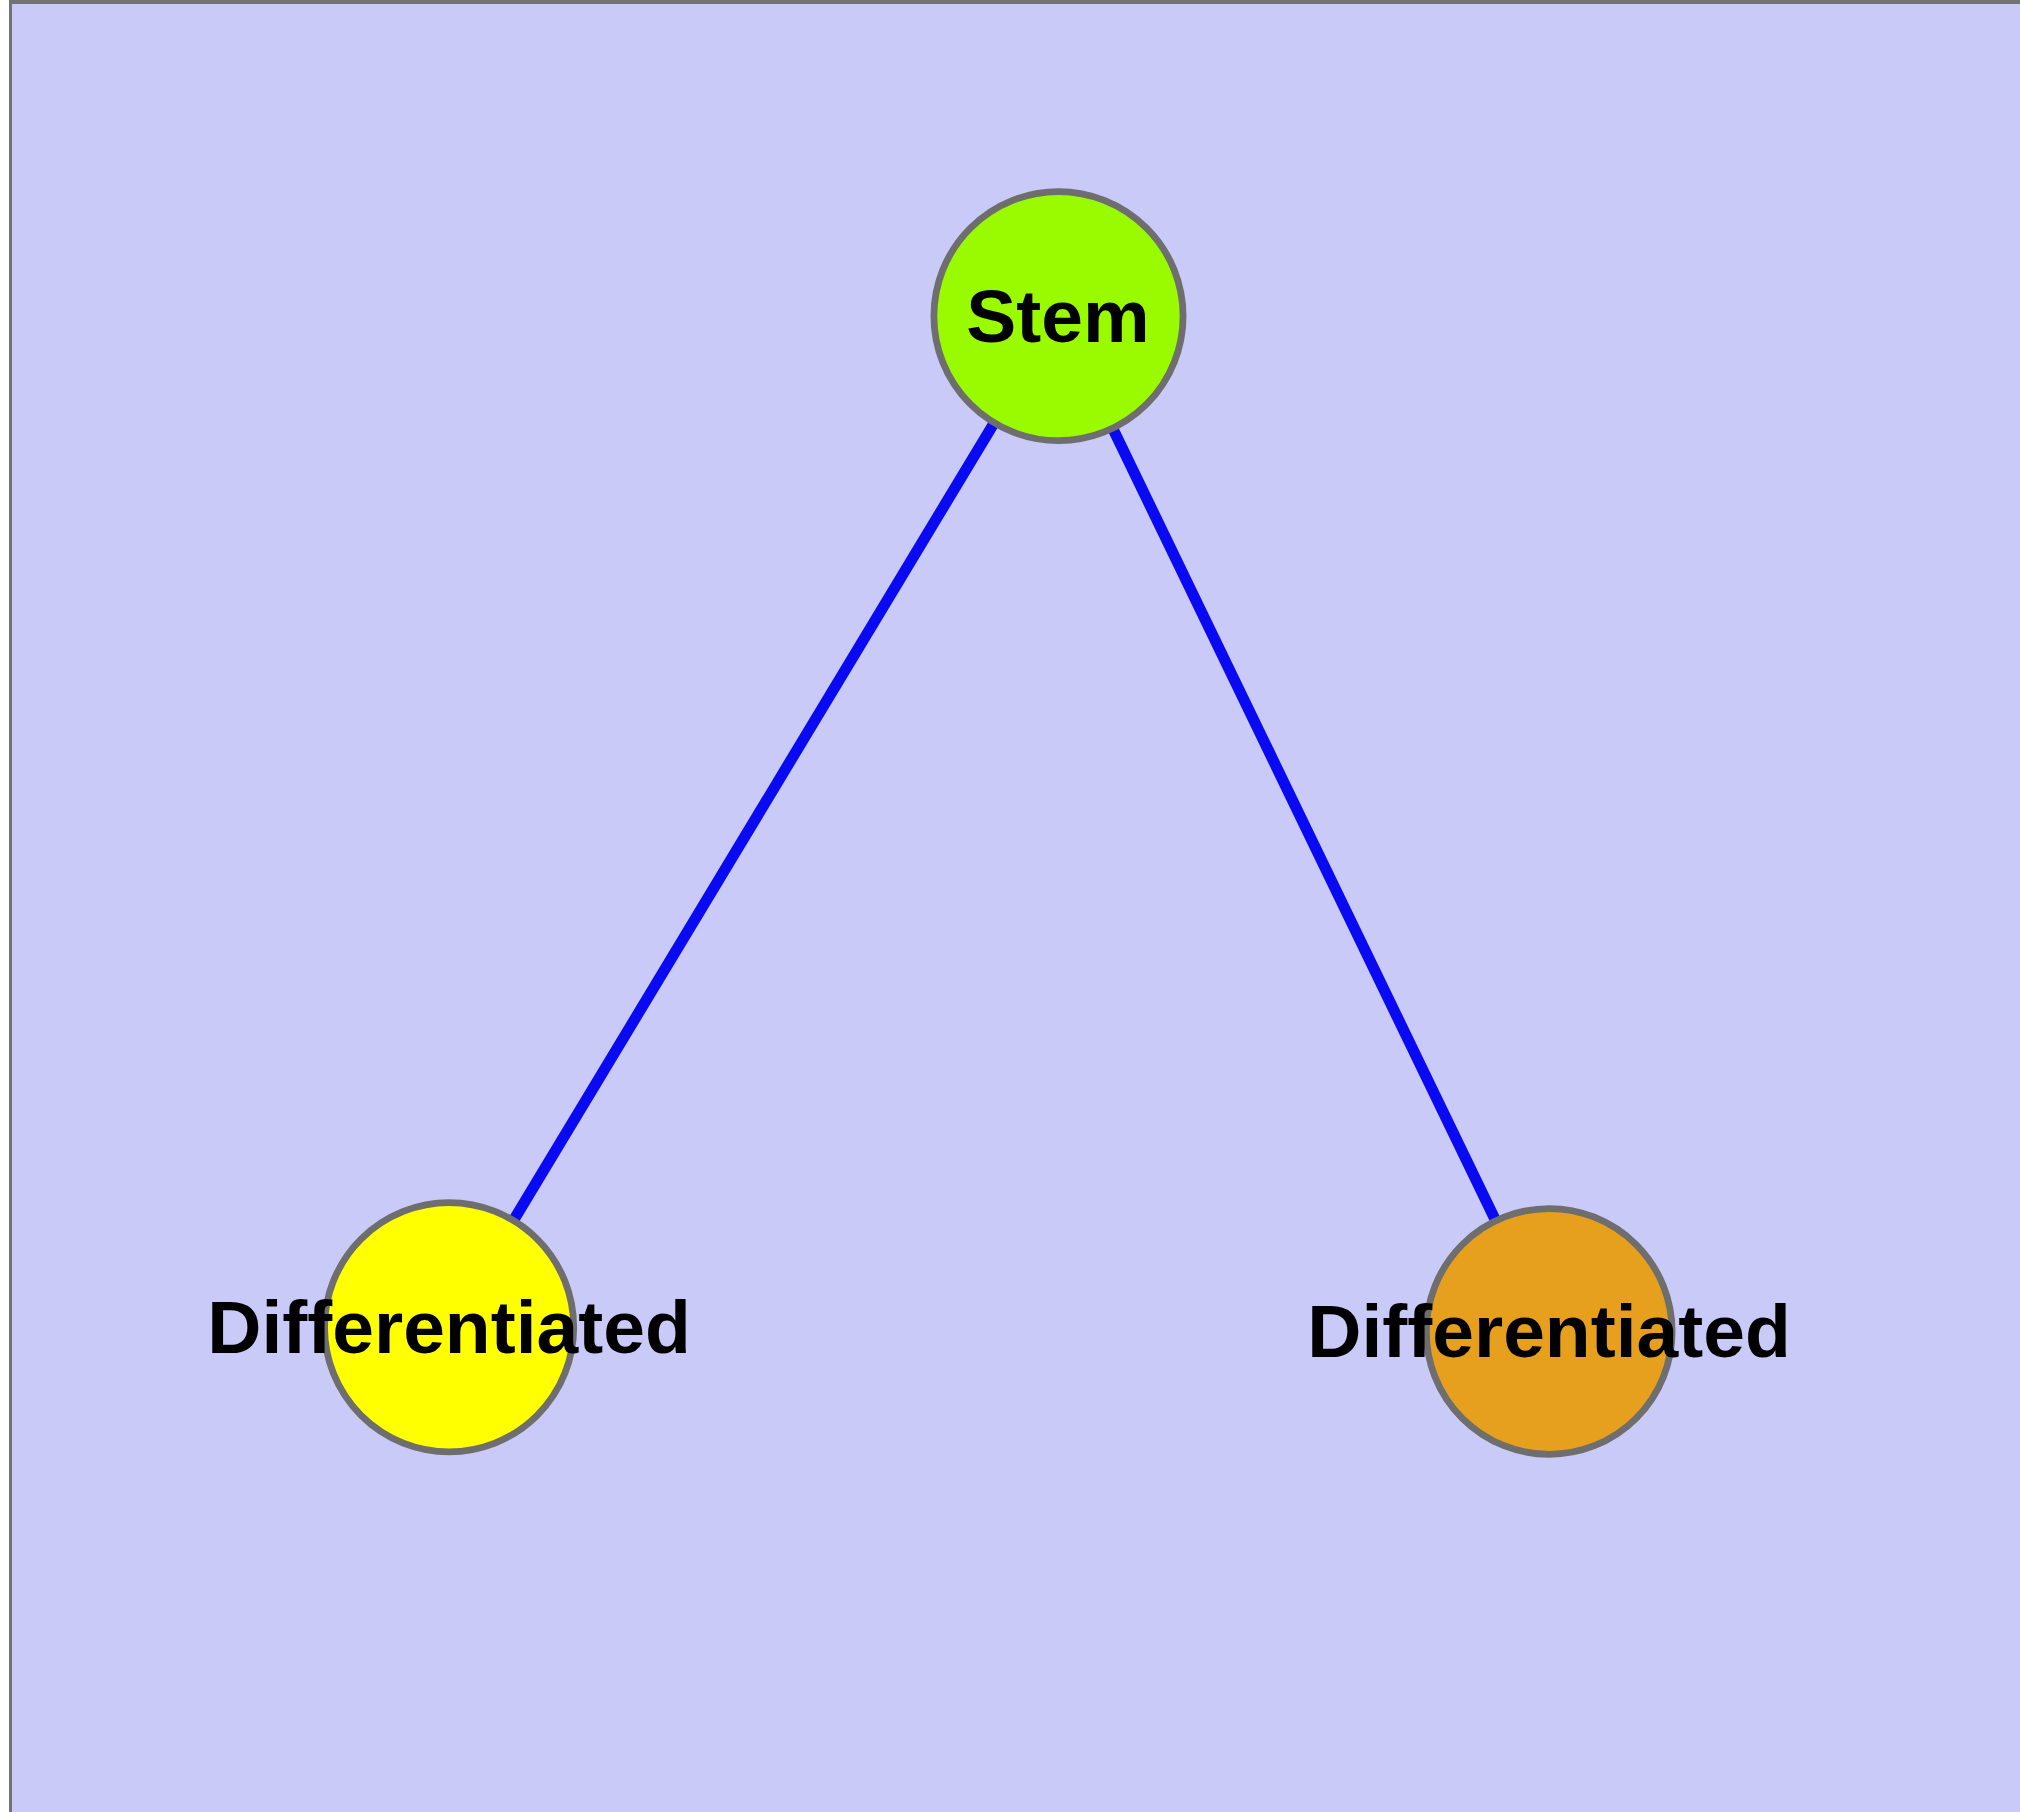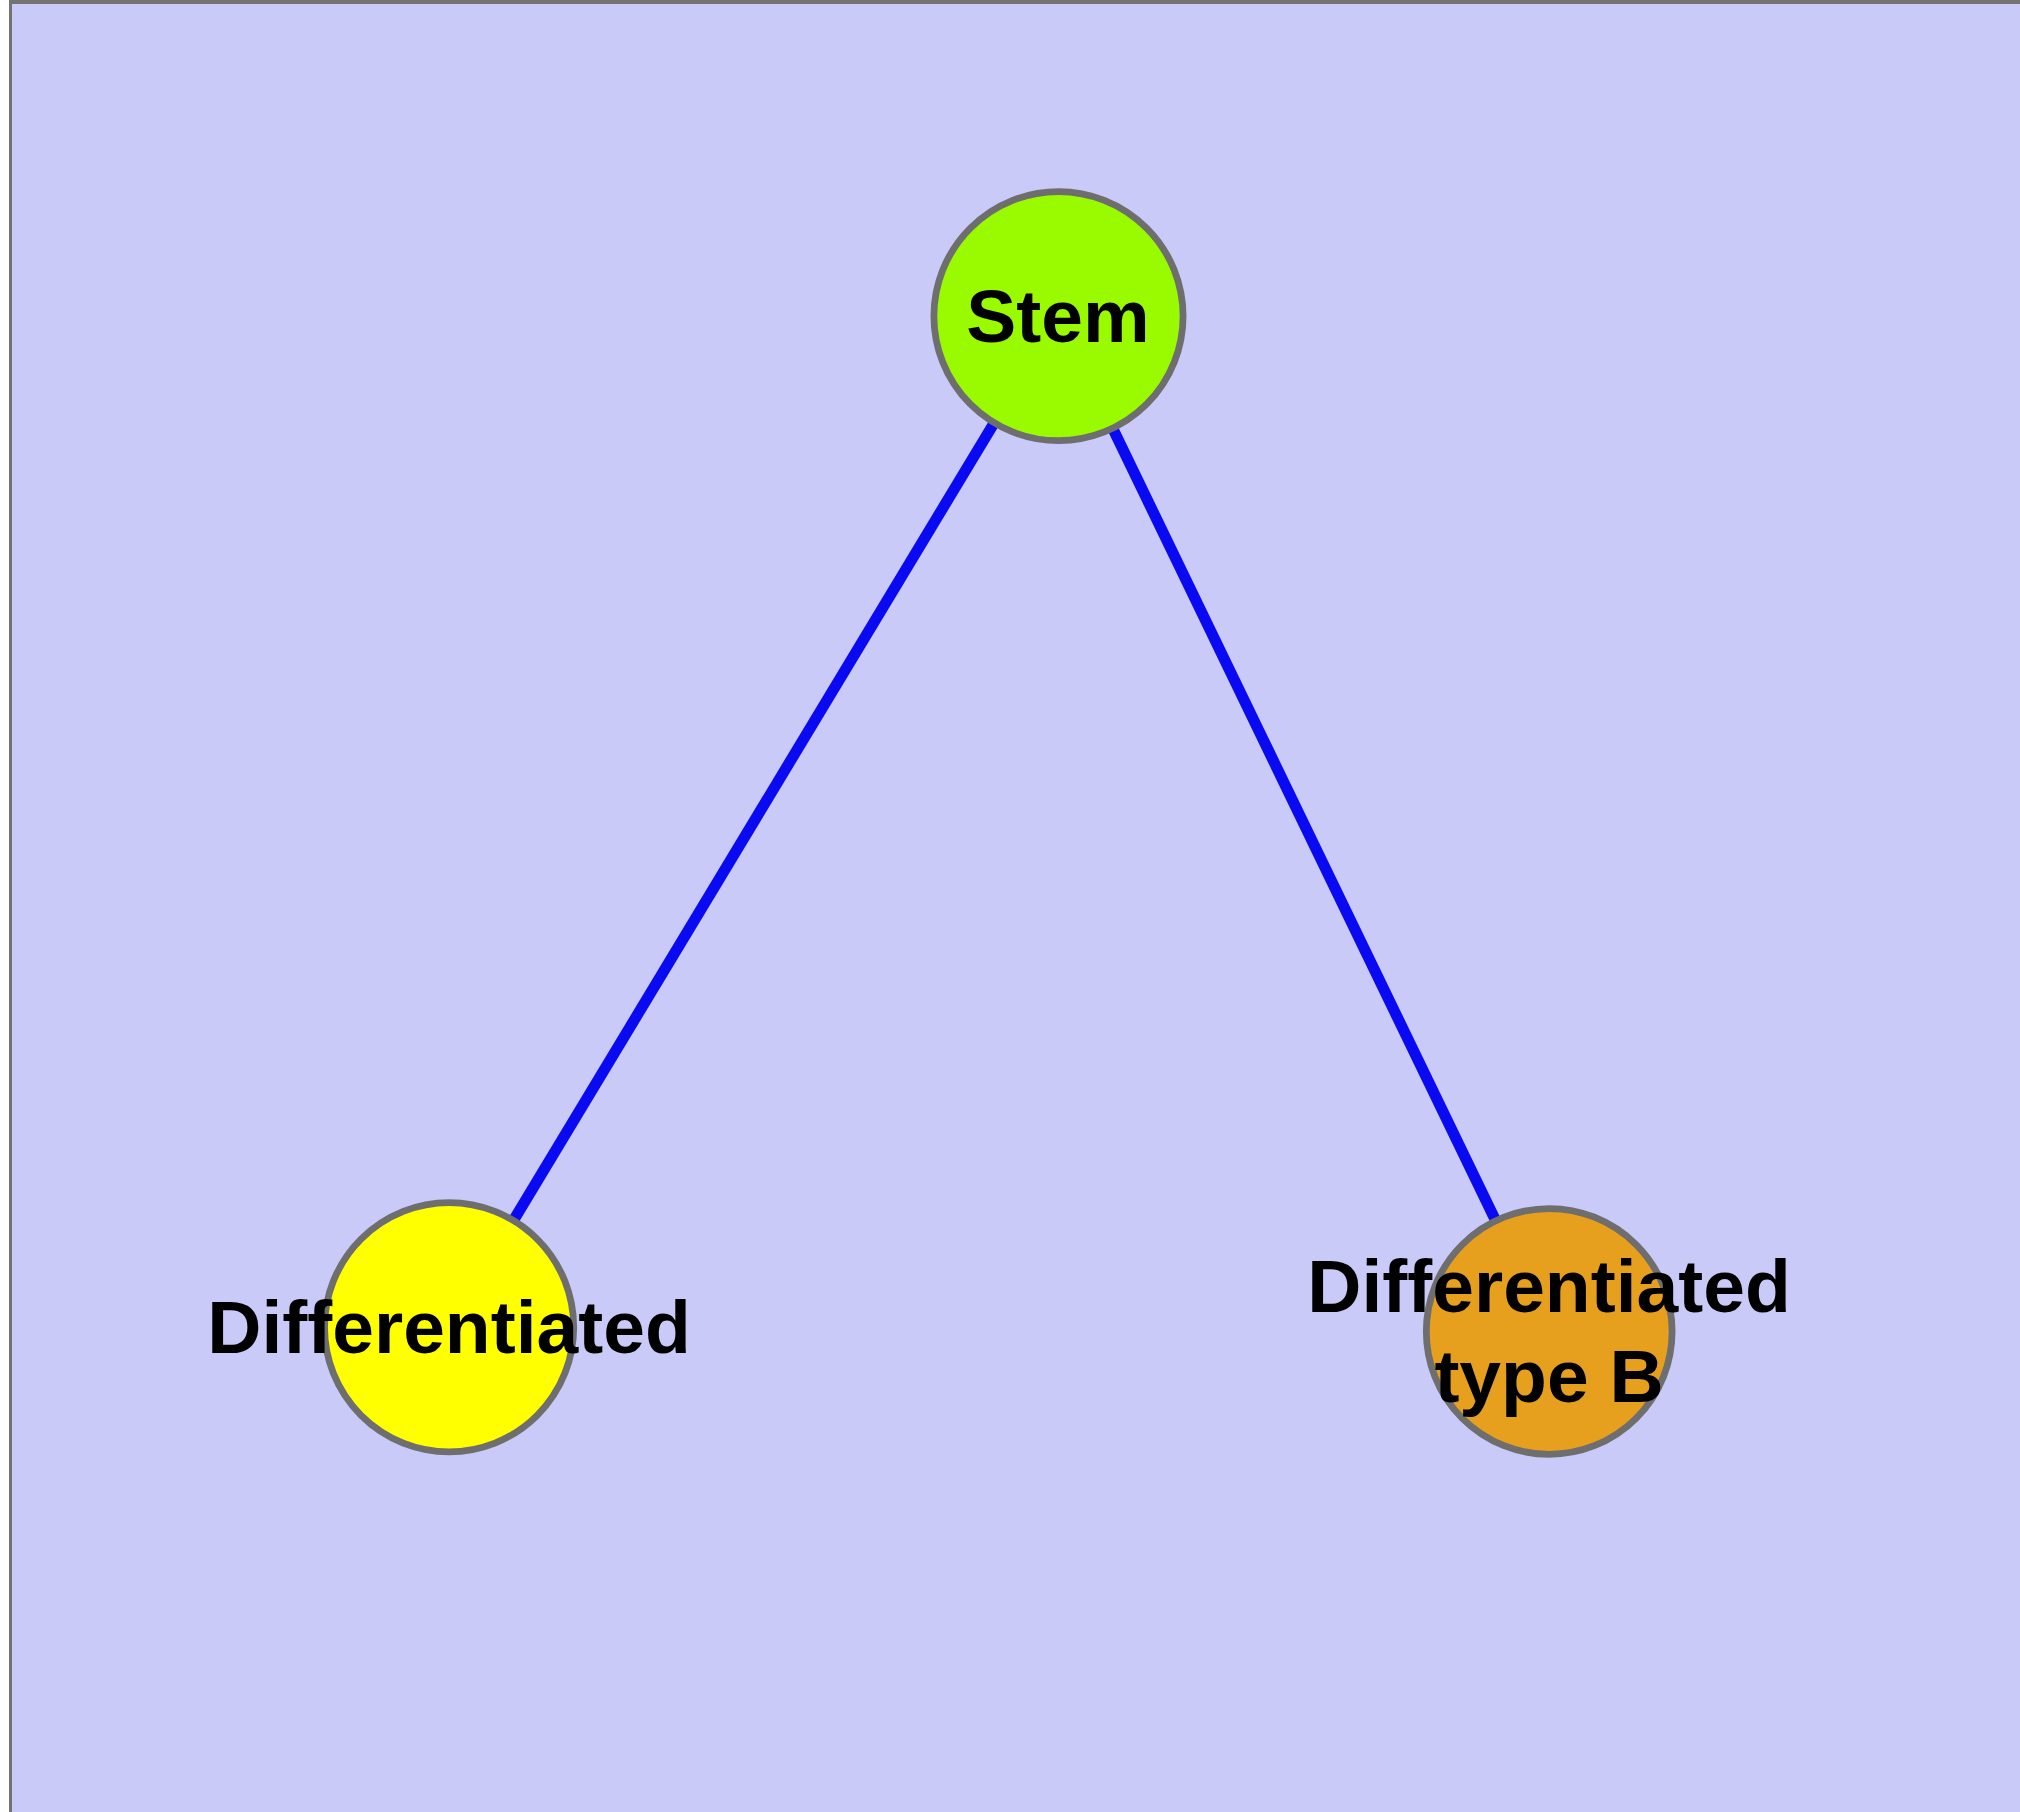--- a/index.html
+++ b/index.html
@@ -77,17 +77,16 @@
   <div class="node-label" style="left: 1049px; top: 316px; color: rgb(0, 0, 0);">
     <span class="label-line">Stem</span>
   </div>
 
   <div class="node-label" style="left: 440px; top: 1327px; color: rgb(0, 0, 0);">
     <span class="label-line">Differentiated</span>
   </div>
 
   <div class="node-label" style="left: 1540px; top: 1331px; color: rgb(0, 0, 0);">
     <span class="label-line">Differentiated</span>
-    <span class="label-line">type B</span>
   </div>
 
 </div>
 
 
 </body></html>

